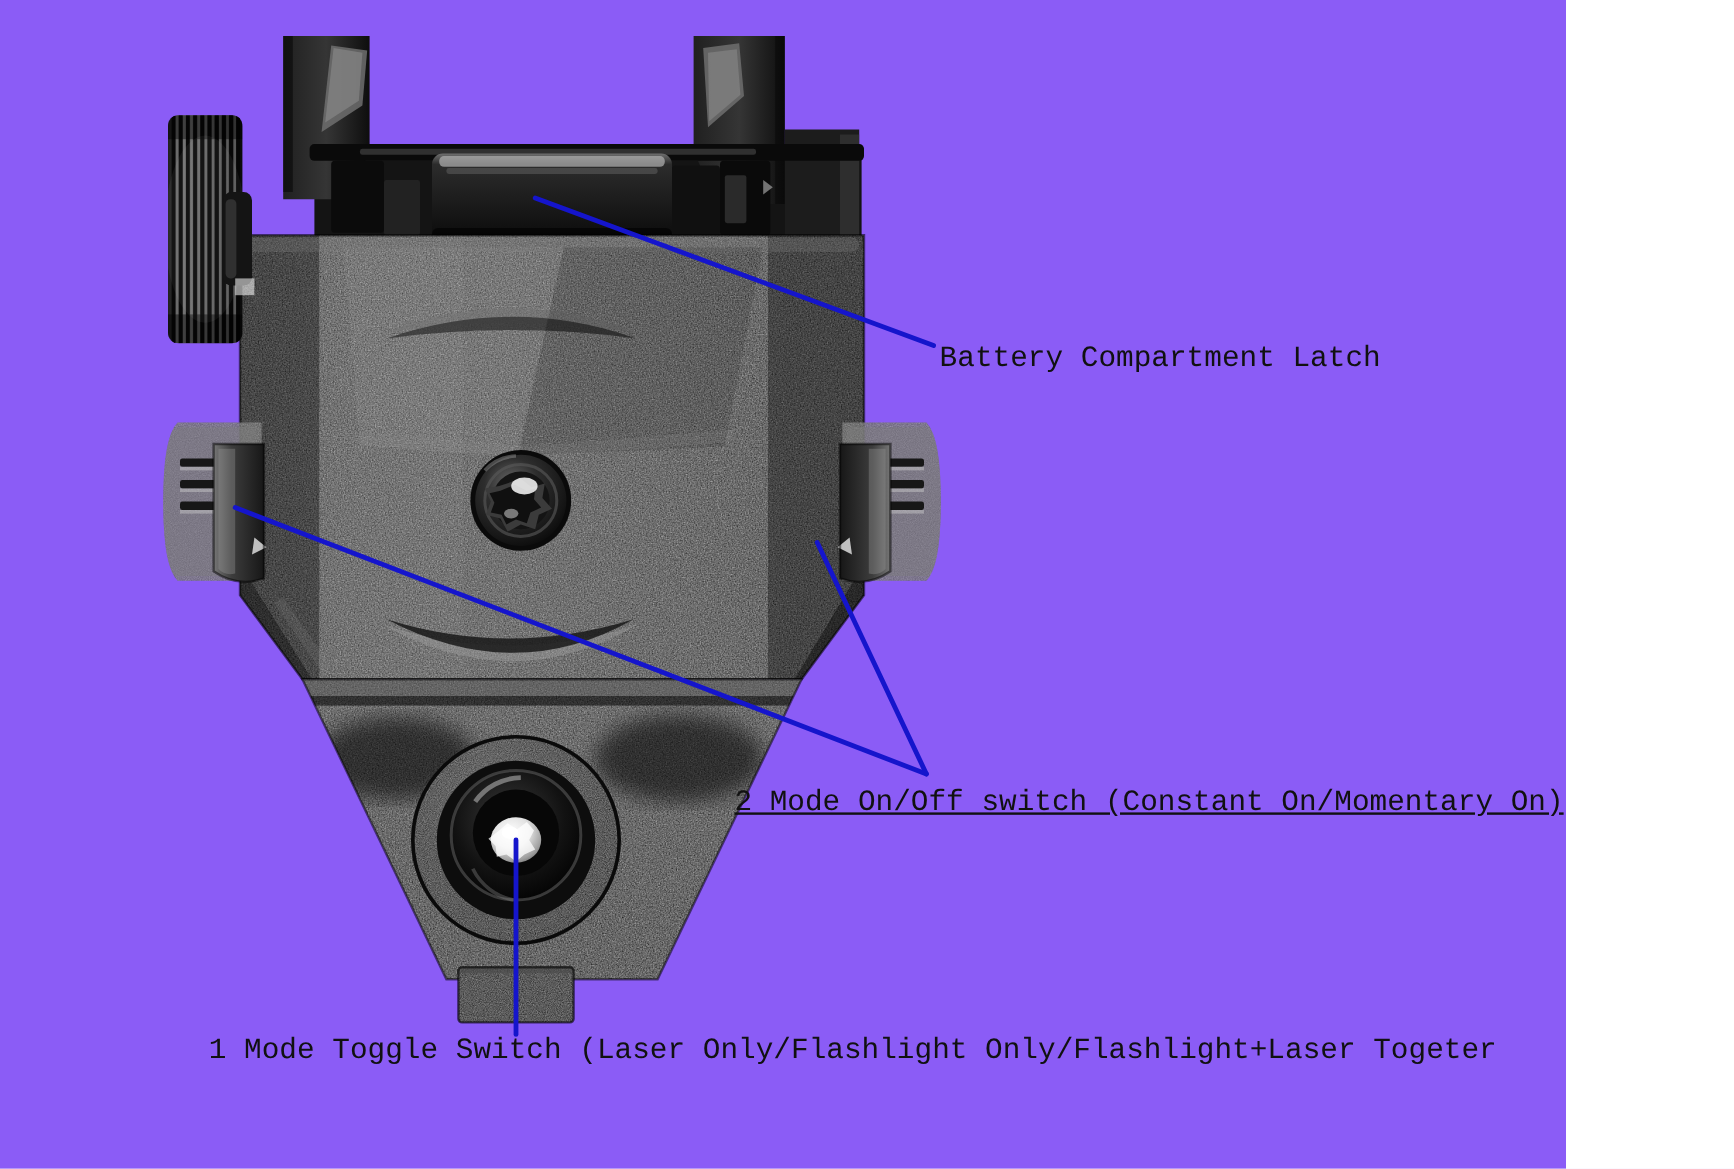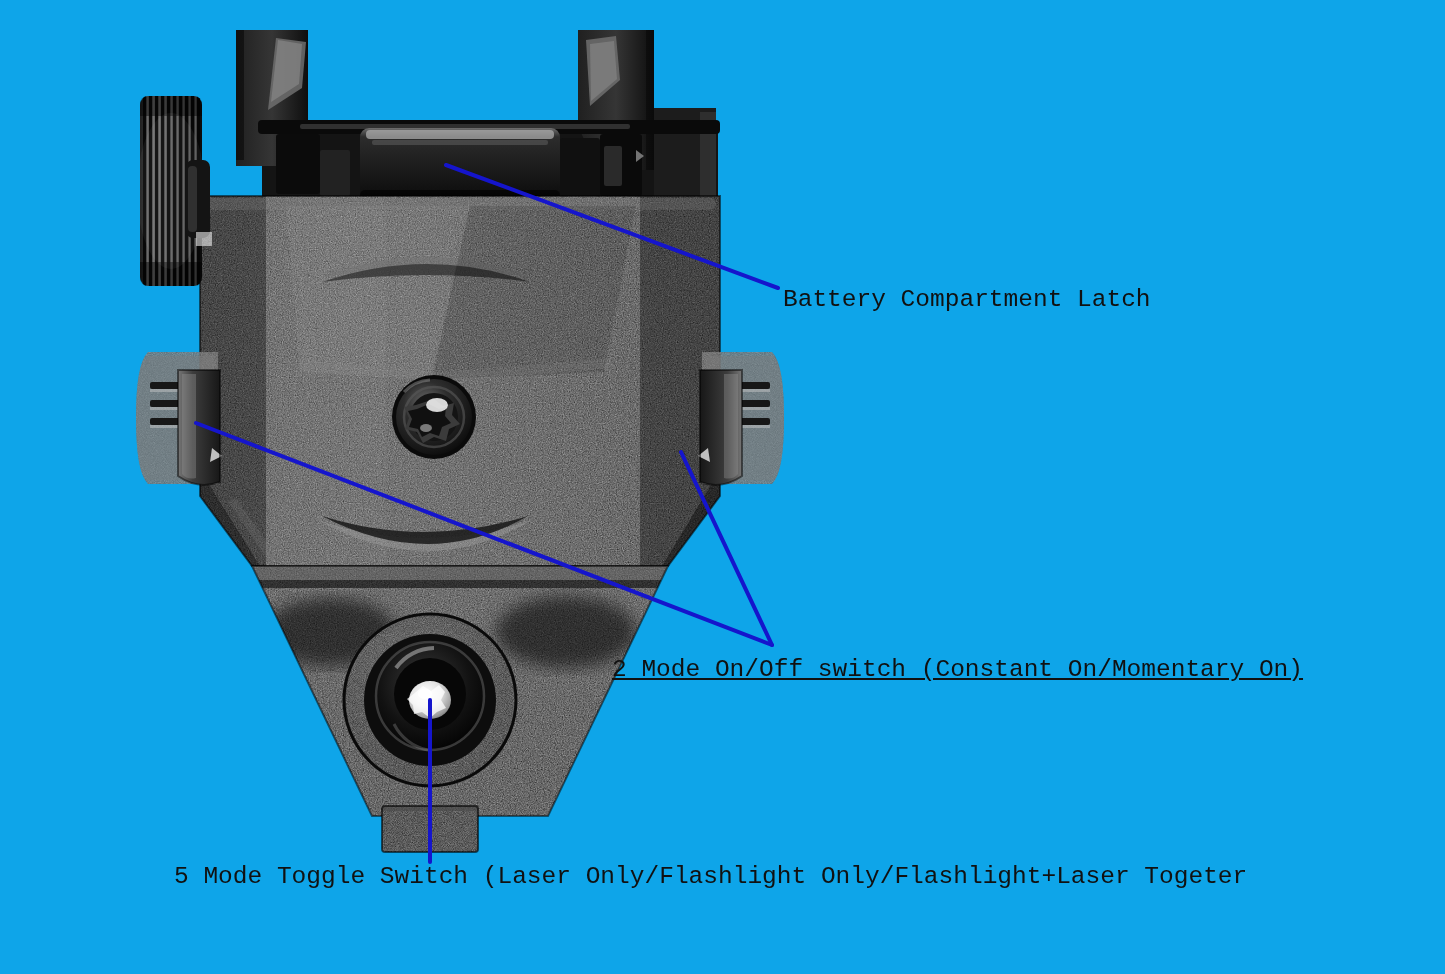--- a/index.html
+++ b/index.html
@@ -6,23 +6,23 @@
   html, body {
     margin: 0;
     padding: 0;
     background: #ffffff;
   }
   body {
     font-family: "Liberation Mono", "DejaVu Sans Mono", monospace;
   }
   #stage {
     position: relative;
-    width: 1445px;
+    width: 1305px;
     height: 974px;
-    background: #0ea5e9;
+    background: #8b5cf6;
     overflow: hidden;
   }
   #stage svg.layer {
     position: absolute;
     left: 0;
     top: 0;
     width: 1445px;
     height: 974px;
   }
   .callout-text {
@@ -364,15 +364,15 @@
         <line x1="196" y1="423" x2="772" y2="645" stroke="#1515cc" stroke-width="4"></line>
         <line x1="681" y1="452" x2="772" y2="645" stroke="#1515cc" stroke-width="4"></line>
         <line x1="430" y1="700" x2="430" y2="862" stroke="#1515cc" stroke-width="4"></line>
       </g>
   </svg>
 
   <div class="callout-text" id="label-battery" style="left: 783px; top: 288px; color: rgb(17, 17, 17); font-size: 24.5px;">Battery Compartment Latch</div>
 
   <div class="callout-text" id="label-twomode" style="left: 612px; top: 658px; color: rgb(17, 17, 17); font-size: 24.5px;">2 Mode On/Off switch (Constant On/Momentary On)</div>
 
-  <div class="callout-text" id="label-threemode" style="left: 174px; top: 865px; color: rgb(17, 17, 17); font-size: 24.5px;">5 Mode Toggle Switch (Laser Only/Flashlight Only/Flashlight+Laser Togeter</div>
+  <div class="callout-text" id="label-threemode" style="left: 174px; top: 865px; color: rgb(17, 17, 17); font-size: 24.5px;">1 Mode Toggle Switch (Laser Only/Flashlight Only/Flashlight+Laser Togeter</div>
 
 </div>
 
 </body></html>

